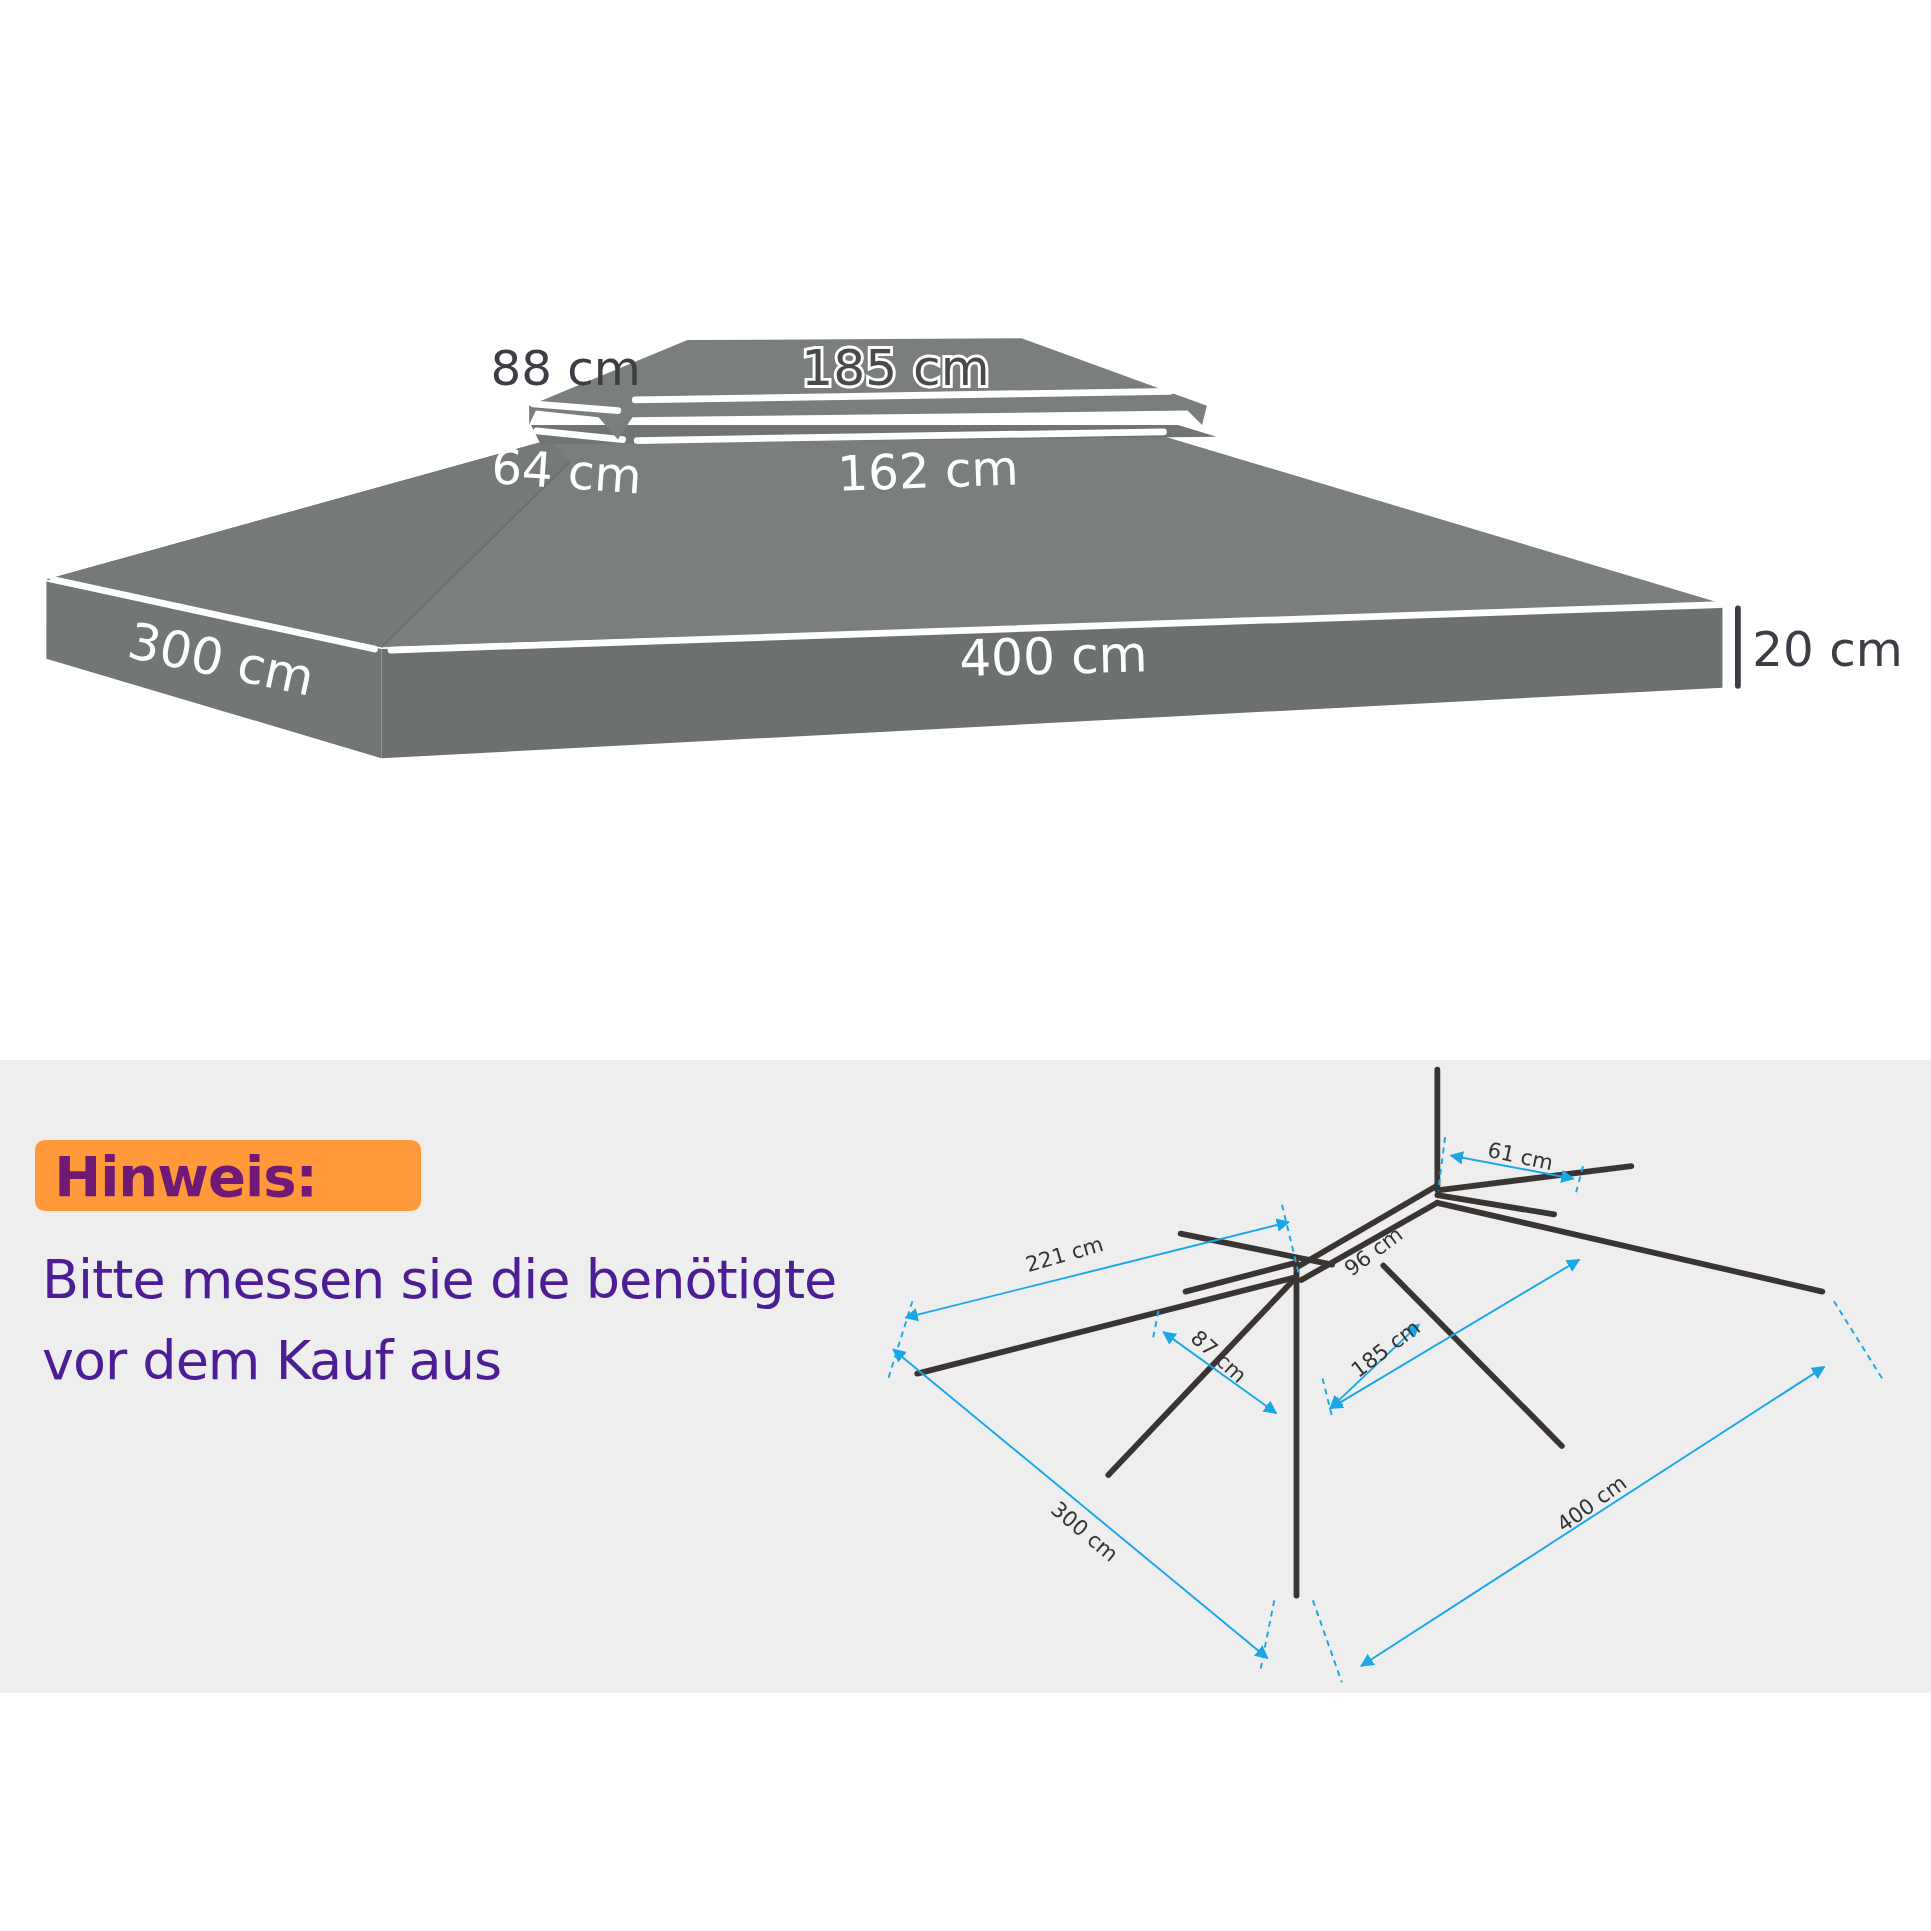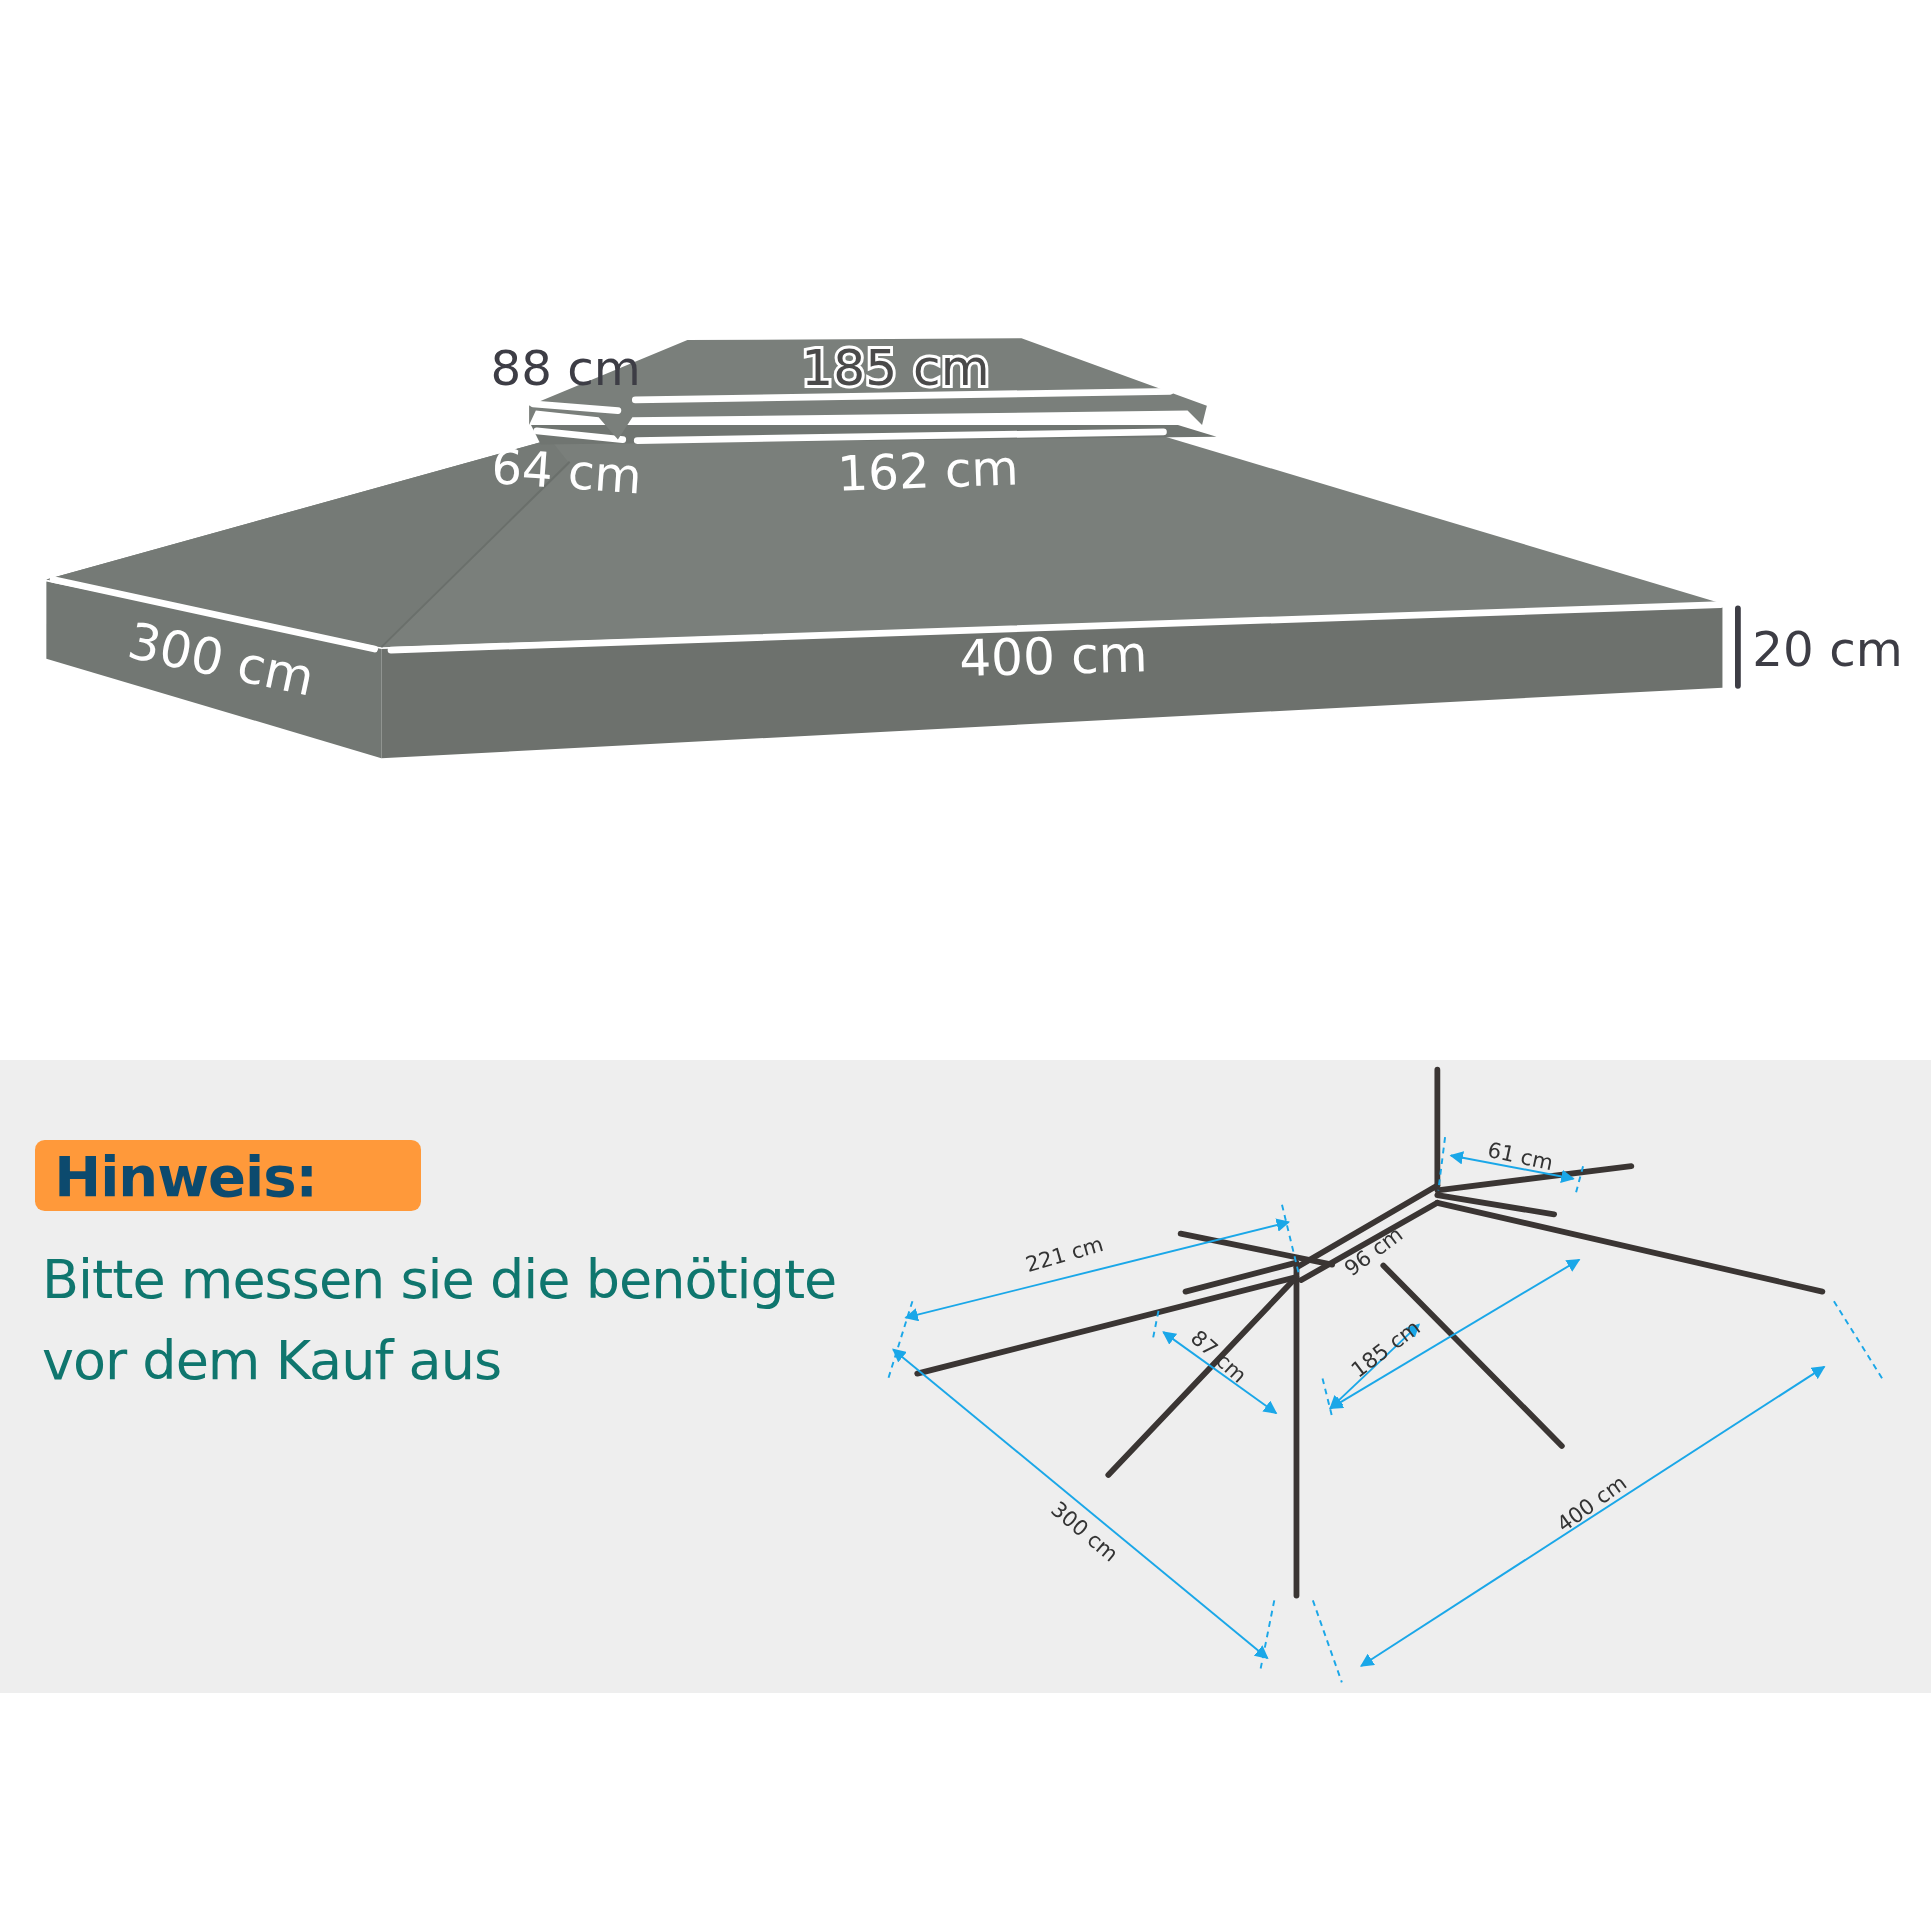--- a/index.html
+++ b/index.html
@@ -13,26 +13,26 @@
       position: absolute; left: 0; top: 1060px; width: 1931px; height: 633px;
       background: #eeeeee;
     }
     .frame-svg { position: absolute; left: 0; top: 0; width: 1931px; height: 633px; }
     .hint-badge {
       position: absolute; left: 35px; top: 80px; width: 386px; height: 71px;
       background: #ff993a; border-radius: 9.7px;
     }
     .hint-badge span {
       position: absolute; left: 19.3px; top: 3.9px;
-      color: #0c4a6e; font-weight: bold; font-size: 56px;
+      color: #701a75; font-weight: bold; font-size: 56px;
       font-family: "DejaVu Sans", sans-serif; letter-spacing: -1px;
     }
     .hint-text {
       position: absolute; left: 42px; top: 179px; width: 830px;
-      color: #0f766e; font-size: 54px; line-height: 81px;
+      color: #4c1d95; font-size: 54px; line-height: 81px;
       font-family: "DejaVu Sans", sans-serif; letter-spacing: -1px;
     }
     .hint-text div { white-space: nowrap; }
     .dim-white { fill: #ffffff; font-family: "DejaVu Sans", sans-serif; }
     .dim-dark { fill: #3d3d45; font-family: "DejaVu Sans", sans-serif; }
     .dim-outline { fill: #4a4a4a; stroke: #ffffff; stroke-width: 6px; paint-order: stroke; font-family: "DejaVu Sans", sans-serif; }
     .frame-label { fill: #333333; font-family: "DejaVu Sans", sans-serif; font-size: 22px; }
   </style>
 </head>
 <body>

